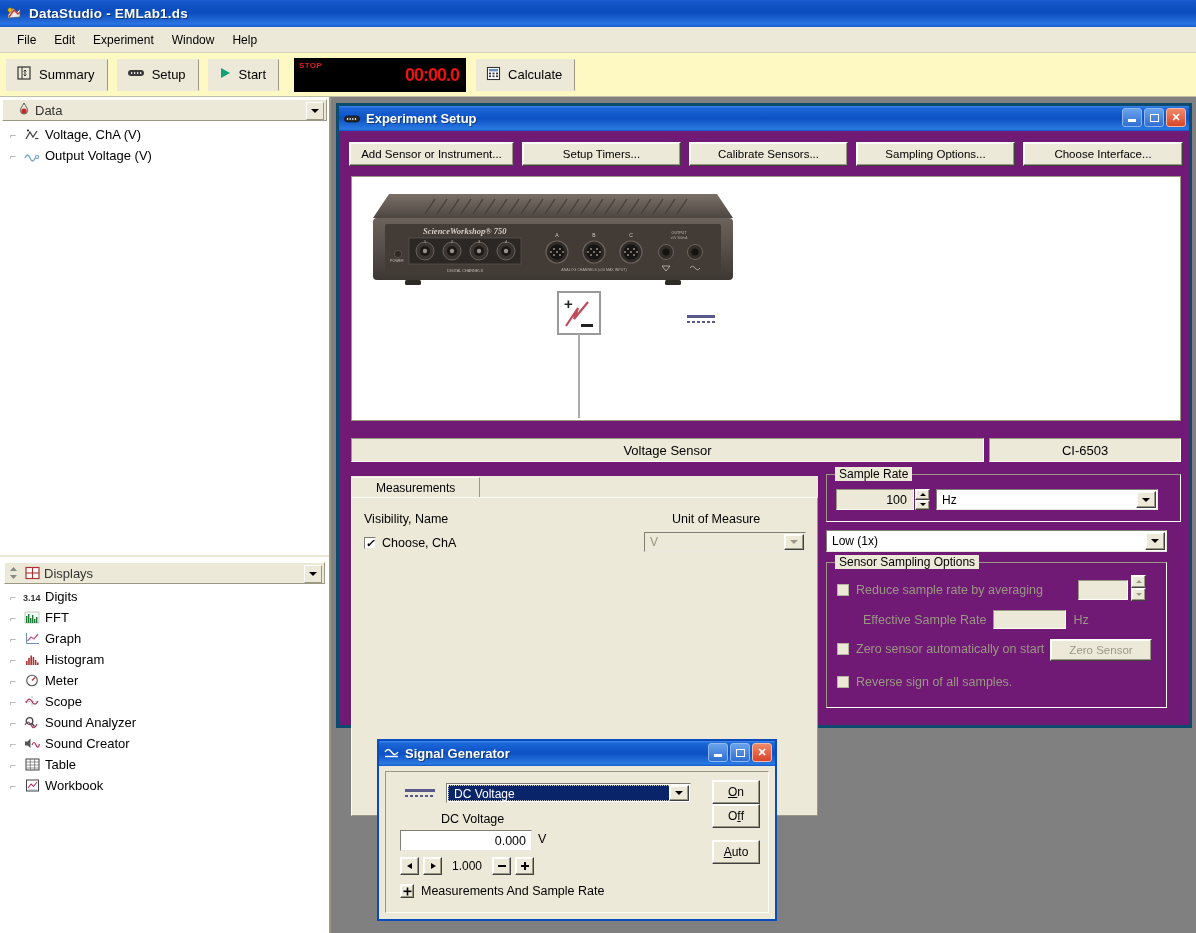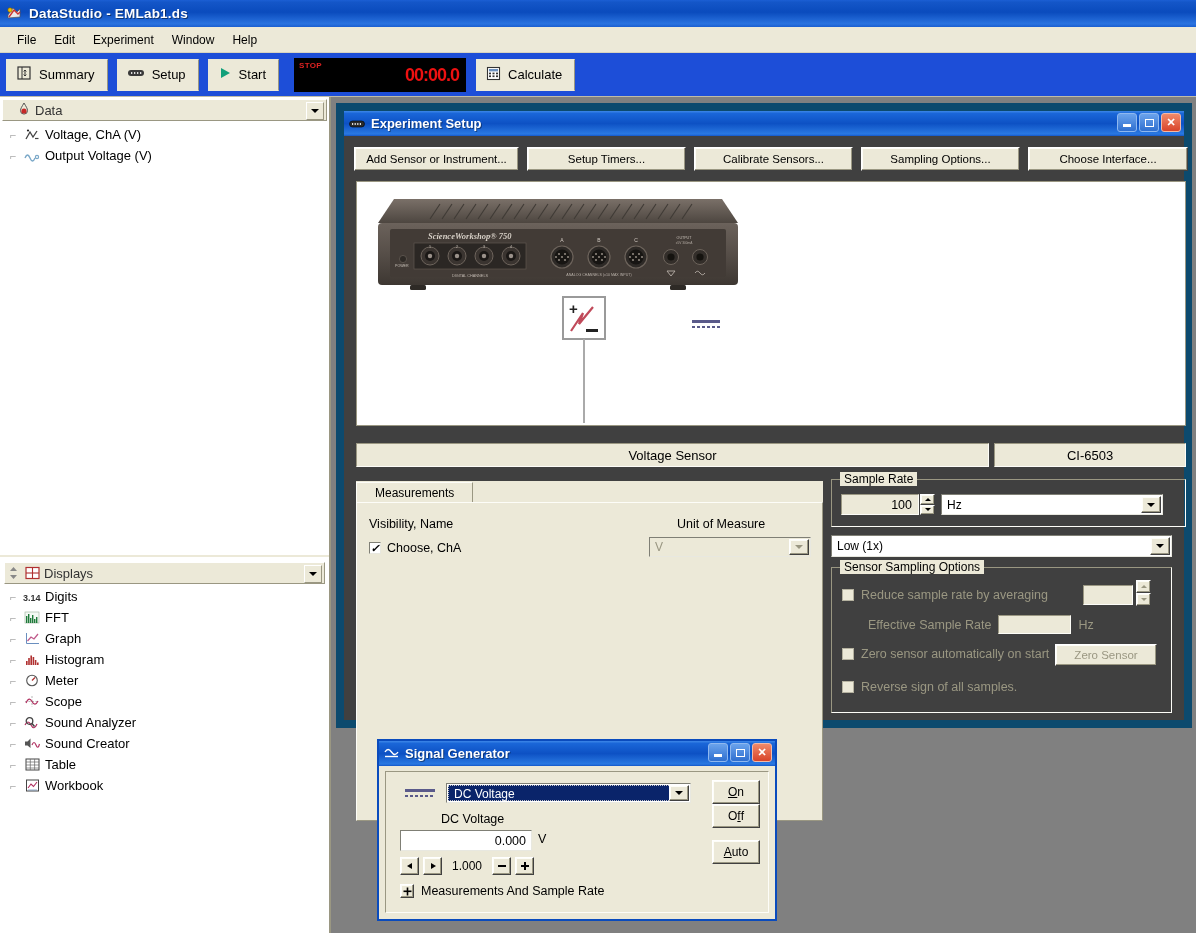--- a/index.html
+++ b/index.html
@@ -28,21 +28,21 @@
   .menubar{
     position:absolute;left:0;top:27px;width:1196px;height:26px;
     background:#ece9d8;border-bottom:1px solid #d8d4c0;
     display:flex;align-items:center;padding-left:8px;box-sizing:border-box;
   }
   .menubar .mi{padding:2px 9px;color:#000;font-size:12px;cursor:default;}
 
   
   .toolbar{
     position:absolute;left:0;top:53px;width:1196px;height:44px;
-    background:#1d4ed8;display:flex;align-items:center;padding-left:6px;box-sizing:border-box;
+    background:#fef9c3;display:flex;align-items:center;padding-left:6px;box-sizing:border-box;
     border-bottom:1px solid #bfbca8;
   }
   .tbtn{
     height:30px;display:flex;align-items:center;gap:7px;
     padding:0 12px 0 9px;margin-right:9px;
     background:#ece9d8;
     border:1px solid transparent;
     border-right:1px solid #9a9782;
     font-size:13px;color:#000;cursor:default;
   }
@@ -135,21 +135,21 @@
     width:12px;height:12px;background:#fff;border:1px solid #7f7f75;
     border-right-color:#e8e8e0;border-bottom-color:#e8e8e0;
     display:flex;align-items:center;justify-content:center;box-sizing:border-box;flex:0 0 auto;
   }
   .cbx.dis{background:#ece9d8;border-color:#b5b2a0;}
   .cbx .chk{font-size:11px;line-height:11px;color:#000;font-weight:bold;}
 
   
   .win-exp{
     position:absolute;left:336px;top:103px;width:856px;height:625px;
-    background:#404040;border:8px solid #0c4a6e;box-sizing:border-box;
+    background:#701a75;border:3px solid #0c4a6e;box-sizing:border-box;
   }
   .win-tb{
     height:25px;
     background:linear-gradient(to bottom,#3d87e8 0%,#1a66d8 10%,#0d51c4 50%,#2a79e2 92%,#1357c9 100%);
     display:flex;align-items:center;position:relative;
   }
   .win-tb .wt-text{color:#fff;font-weight:bold;font-size:13px;text-shadow:1px 1px 0 rgba(0,0,0,.4);}
   .win-ctrls{position:absolute;right:3px;top:2px;display:flex;gap:2px;}
   .wc{
     width:20px;height:19px;border:1px solid #8fb8ef;border-radius:3px;
@@ -173,21 +173,21 @@
   .sensor-bar{position:absolute;left:12px;top:332px;width:830px;height:24px;display:flex;gap:5px;}
   .sensor-bar .sb-main{flex:1;display:flex;align-items:center;justify-content:center;font-size:13px;}
   .sensor-bar .sb-side{width:192px;display:flex;align-items:center;justify-content:center;font-size:13px;}
 
   .meas-panel{
     position:absolute;left:12px;top:370px;width:467px;height:340px;
     background:#ece9d8;box-sizing:border-box;
   }
   .tabstrip{height:22px;display:flex;align-items:flex-end;position:relative;}
   .tab{
-    height:21px;padding:0 18px;display:flex;align-items:center;font-size:12px;
+    height:21px;padding:0 24px;display:flex;align-items:center;font-size:12px;
     background:#ece9d8;border:1px solid #fdfdf8;border-bottom:none;
     border-right-color:#9a9782;box-sizing:border-box;
   }
   .tabbody{
     position:absolute;left:0;top:21px;right:0;bottom:0;
     background:#ece9d8;border:1px solid #fdfdf8;
     border-right-color:#9a9782;border-bottom-color:#9a9782;box-sizing:border-box;
   }
   .meas-hdr{position:absolute;left:12px;top:14px;font-size:12.5px;}
   .meas-hdr2{position:absolute;left:320px;top:14px;font-size:12.5px;}

